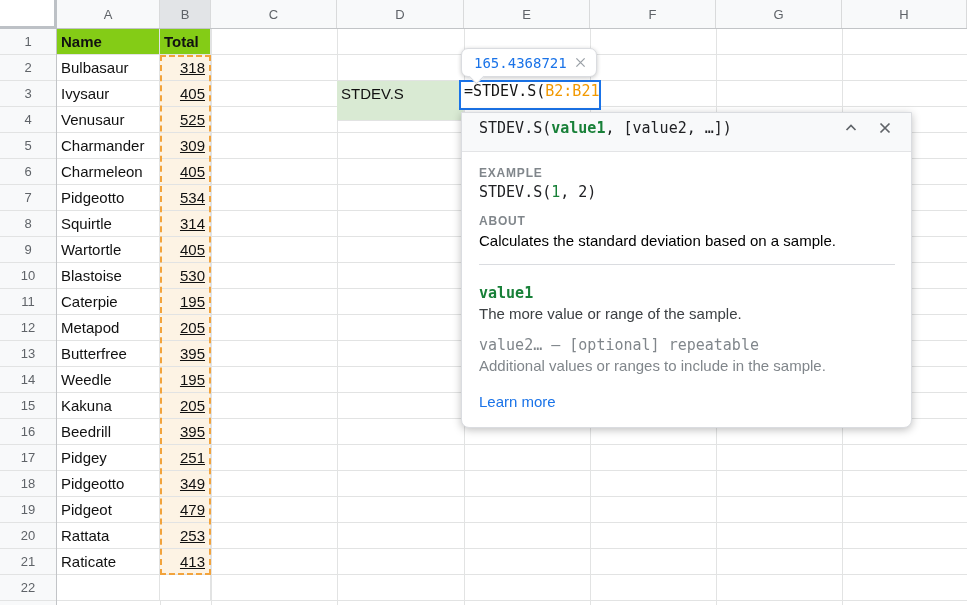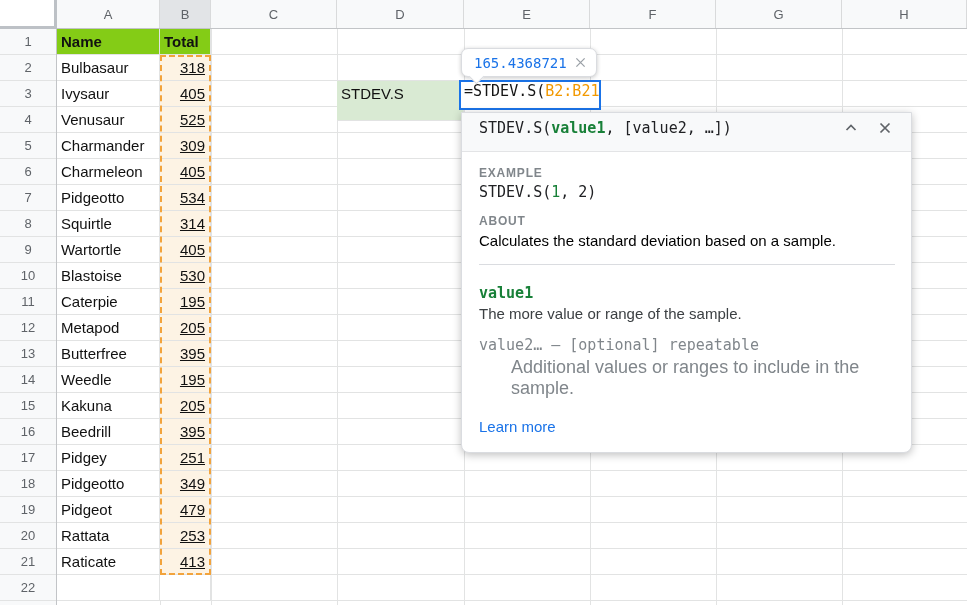--- a/index.html
+++ b/index.html
@@ -69,21 +69,21 @@
   .iconbtn + .iconbtn { margin-left:10px; }
   .pop-body { padding:14px 16px 16px 17px; }
   .lbl { font-size:12px; font-weight:bold; letter-spacing:.8px; color:#80868b; }
   .code { font-family:"DejaVu Sans Mono", monospace; font-size:15px; color:#202124; margin:3px 0 13px; white-space:pre; }
   .code .arg { color:#188038; }
   .abouttext { font-size:15px; color:#000000; margin-top:4px; }
   .divider { border:none; border-top:1px solid #dadce0; margin:15px 0 19px; }
   .pname { font-family:"DejaVu Sans Mono", monospace; font-size:15px; font-weight:bold; color:#188038; }
   .pdesc { font-size:15px; color:#3c4043; margin:3px 0 14px; }
   .pname2 { font-family:"DejaVu Sans Mono", monospace; font-size:15px; color:#80868b; white-space:pre; }
-  .pdesc2 { font-size:18px; color:#80868b; margin-top:3px;margin-left:32px; }
+  .pdesc2 { font-size:15px; color:#80868b; margin-top:3px; }
   .learn { display:inline-block; margin-top:19px; font-size:15px; color:#1a73e8; cursor:pointer; }
 </style>
 </head>
 <body>
 
 <div class="stage">
 
   <div class="corner"></div>
   <div class="colheaders" id="colheaders">
       <div class="colh" style="width: 103px;">A</div>

